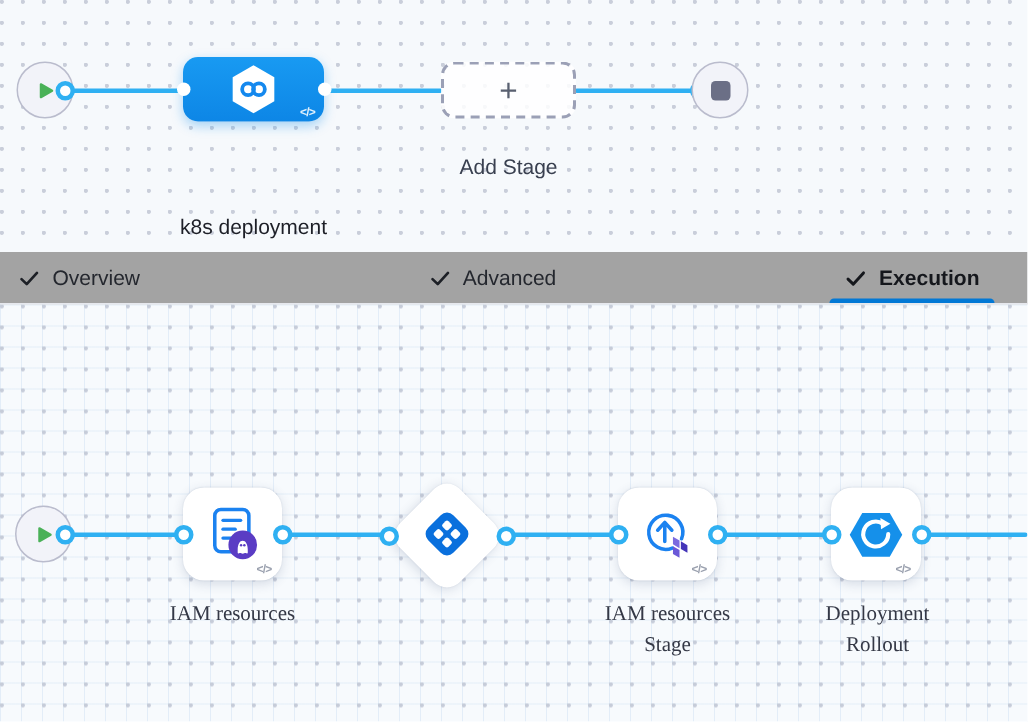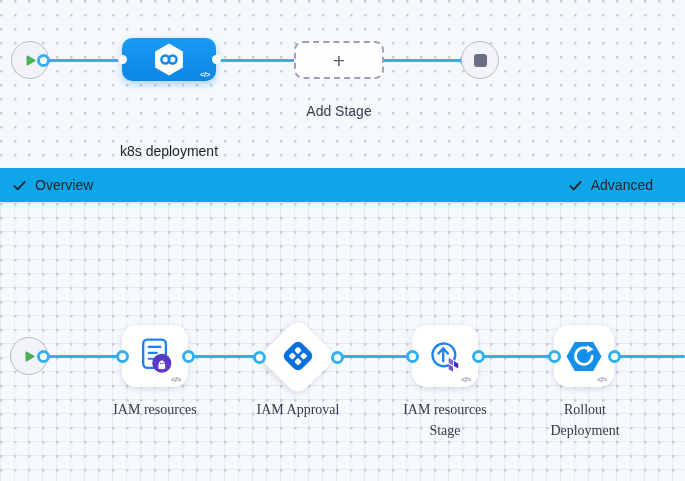--- a/index.html
+++ b/index.html
@@ -56,21 +56,21 @@
     border:2px dashed #9ba0b6;background:rgba(255,255,255,.85);box-sizing:border-box;
     display:flex;align-items:center;justify-content:center;cursor:pointer;
     font-size:21px;font-weight:300;color:#596070;line-height:1;
   }
   .node-label{
     position:absolute;width:160px;text-align:center;
     font-size:14px;color:#1d1f27;
   }
   
   .tabbar{
-    position:absolute;top:168px;left:0;width:685px;height:35px;background:#0ea5e9;
+    position:absolute;top:168px;left:0;width:685px;height:35px;background:#a3a3a3;
     border-bottom:1px solid #e6e8ee;box-sizing:border-box;
     display:flex;align-items:stretch;justify-content:space-between;
     padding:0 22px 0 2px;
   }
   .tab{
     position:relative;display:flex;align-items:center;gap:8px;padding:0 10px;
     font-size:14px;color:#24272e;cursor:pointer;white-space:nowrap;
   }
   .tab.active{font-weight:700;color:#15171c;}
   .tab.active::after{
@@ -142,20 +142,26 @@
       <svg width="15" height="15" viewBox="0 0 16 16">
         <path d="M2.5 8.6 L6.2 12.2 L13.5 4.2" stroke="#1d2026" stroke-width="1.9" fill="none" stroke-linecap="round" stroke-linejoin="round"></path>
       </svg>
       <span>Overview</span>
     </div>
     <div class="tab">
       <svg width="15" height="15" viewBox="0 0 16 16">
         <path d="M2.5 8.6 L6.2 12.2 L13.5 4.2" stroke="#1d2026" stroke-width="1.9" fill="none" stroke-linecap="round" stroke-linejoin="round"></path>
       </svg>
       <span>Advanced</span>
+    </div>
+    <div class="tab active">
+      <svg width="15" height="15" viewBox="0 0 16 16">
+        <path d="M2.5 8.6 L6.2 12.2 L13.5 4.2" stroke="#15171c" stroke-width="2.1" fill="none" stroke-linecap="round" stroke-linejoin="round"></path>
+      </svg>
+      <span>Execution</span>
     </div>
   </div>
 
   <div class="canvas canvas-bottom">
 
     <div class="edge" style="left:43px;top:151.5px;width:81px;"></div>
     <div class="edge" style="left:188px;top:151.5px;width:72px;"></div>
     <div class="edge" style="left:336px;top:151.5px;width:77px;"></div>
     <div class="edge" style="left:477px;top:151.5px;width:78px;"></div>
     <div class="edge" style="left:613px;top:151.5px;width:72px;"></div>
@@ -191,24 +197,20 @@
     <div class="ring" style="left:330.5px;top:147.5px;"></div>
     <svg class="diamond-icon" viewBox="0 0 44 44">
       <g transform="rotate(45 22 22)">
         <rect x="9" y="9" width="26" height="26" rx="6.5" fill="#0a70dd"></rect>
         <rect x="14.6" y="14.6" width="6" height="6" rx="1.6" fill="#ffffff"></rect>
         <rect x="23.4" y="14.6" width="6" height="6" rx="1.6" fill="#ffffff"></rect>
         <rect x="14.6" y="23.4" width="6" height="6" rx="1.6" fill="#ffffff"></rect>
         <rect x="23.4" y="23.4" width="6" height="6" rx="1.6" fill="#ffffff"></rect>
       </g>
     </svg>
-    <div class="step-label" style="left:233px;">
-      <div>IAM Approval</div>
-      <div></div>
-    </div>
 
     <div class="step-card" style="left:412px;width:66px;">
       <svg width="40" height="40" viewBox="0 0 44 44">
         <path d="M25.5 32.3 A 12.5 12.5 0 1 1 32.3 25.5" fill="none" stroke="#1b82f0" stroke-width="2.6" stroke-linecap="round"></path>
         <path d="M20 27.5 V 14 M14.8 19.2 L20 13.5 L25.2 19.2" fill="none" stroke="#1b82f0" stroke-width="2.6" stroke-linecap="round" stroke-linejoin="round"></path>
         <g>
           <path d="M26 24 l4.8 2.8 v5.6 l-4.8 -2.8 z" fill="#7b6ae0"></path>
           <path d="M31.8 27.4 l4.8 2.8 v5.6 l-4.8 -2.8 z" fill="#4334b8"></path>
           <path d="M26 31 l4.8 2.8 v5.6 l-4.8 -2.8 z" fill="#6a58d8"></path>
         </g>
@@ -226,18 +228,18 @@
       <svg width="40" height="37" viewBox="0 0 48 44">
         <polygon points="3,22 13,4.5 35,4.5 45,22 35,39.5 13,39.5" fill="#1590ea"></polygon>
         <path d="M29.5 13.2 A 10 10 0 1 0 33.8 21.5" fill="none" stroke="#ffffff" stroke-width="3.3" stroke-linecap="round"></path>
         <path d="M27.5 8.5 L35.5 13.2 L28 17.5 Z" fill="#ffffff"></path>
       </svg>
       <span class="code-badge gray">&lt;/&gt;</span>
       <div class="ring" style="left:-6.5px;top:24.5px;"></div>
       <div class="ring" style="right:-6.5px;top:24.5px;"></div>
     </div>
     <div class="step-label" style="left:520px;">
+      <div>Deployment</div>
       <div>Rollout</div>
-      <div>Deployment</div>
     </div>
 
   </div>
 </div>
 
 </body></html>

